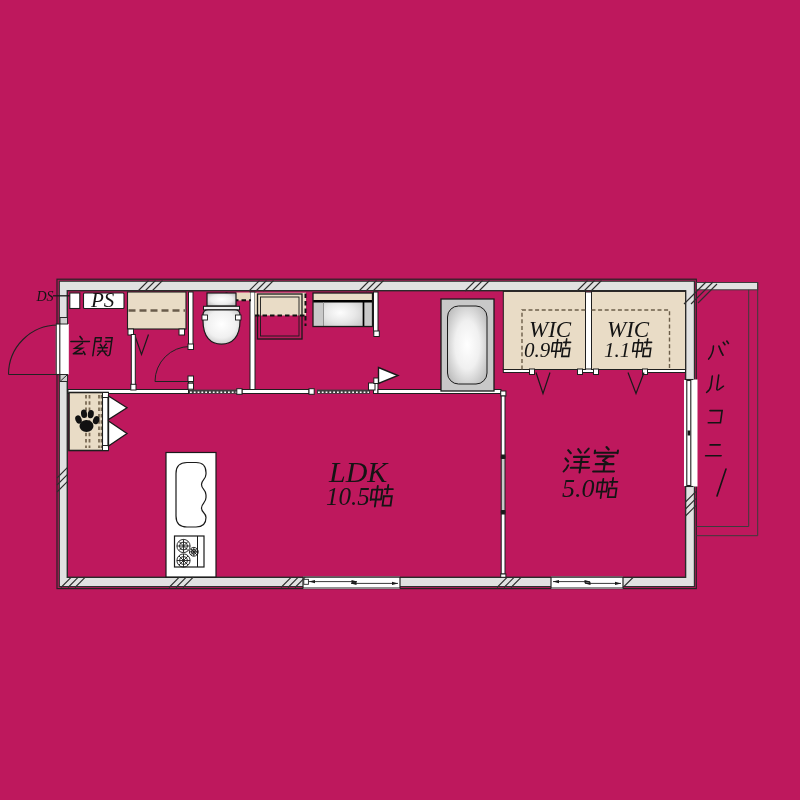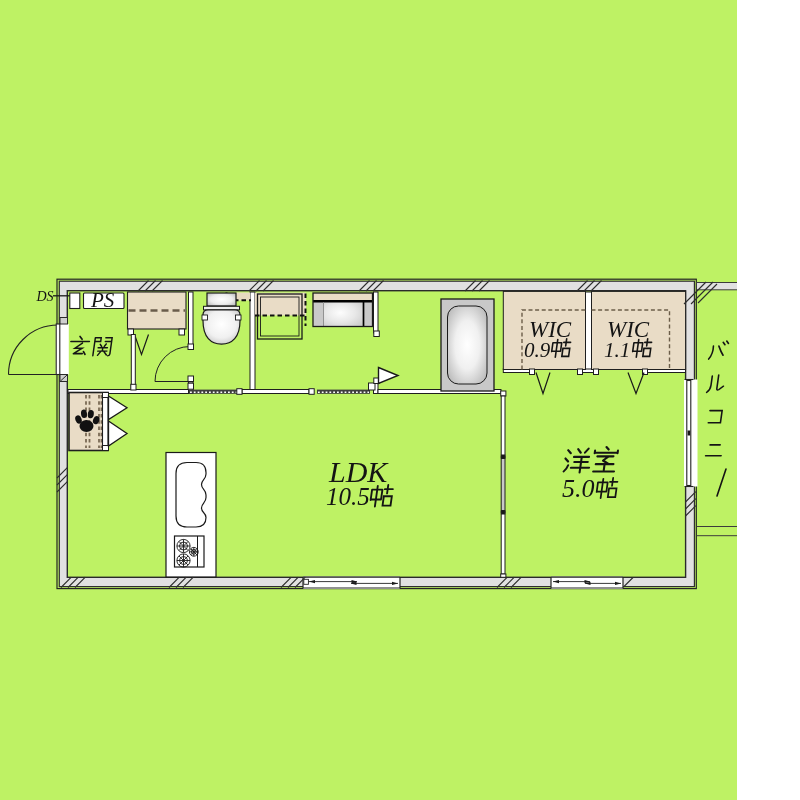--- a/index.html
+++ b/index.html
@@ -1,16 +1,16 @@
 <!DOCTYPE html>
 <html><head>
 <meta charset="utf-8">
 <style>
 html,body{margin:0;padding:0;background:#fff;}
-#c{position:relative;width:737px;height:800px;background:#bef264;overflow:hidden;}
+#c{position:relative;width:800px;height:800px;background:#be185d;overflow:hidden;}
 svg{position:absolute;left:0;top:0;}
 text{font-family:"Liberation Serif",serif;font-style:italic;fill:#141414;}
 </style>
 </head>
 <body>
 <div id="c">
 <svg width="800" height="800" viewBox="0 0 800 800">
 <defs>
 <radialGradient id="tubg" cx="50%" cy="50%" r="62%">
   <stop offset="0%" stop-color="#ffffff"></stop>

